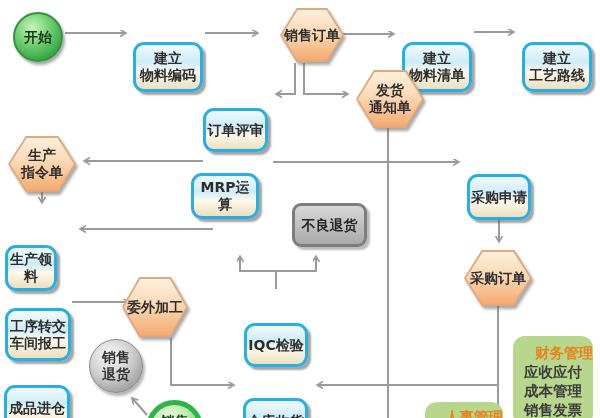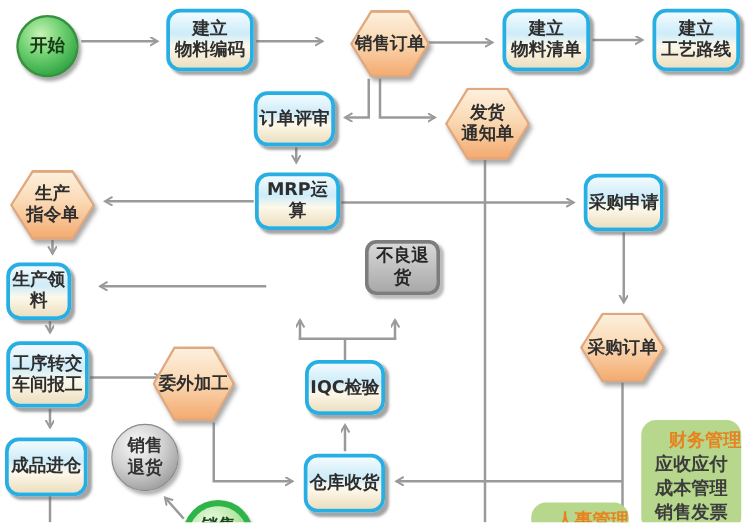--- a/index.html
+++ b/index.html
@@ -10,20 +10,21 @@
   #wires{position:absolute;left:0;top:0;z-index:1;}
   .node{
     position:absolute;z-index:2;display:flex;align-items:center;justify-content:center;
     text-align:center;font-weight:bold;color:#2e2e2e;white-space:pre-line;
     box-sizing:border-box;font-size:14px;line-height:1.18;
   }
   .blue{
     border:3px solid #27aee2;border-radius:11px;
     background:linear-gradient(180deg,#f3fbfe 0%,#cdecf9 38%,#fdf8ea 62%,#ecdfc0 100%);
     box-shadow:3px 3px 2px rgba(90,90,90,.55);
+    margin-top:35px;
   }
   .grayrect{
     border:3px solid #7d7d7d;border-radius:9px;color:#262626;
     background:linear-gradient(180deg,#d8d8d8 0%,#a9a9a9 100%);
     box-shadow:3px 3px 2px rgba(120,120,120,.5);
   }
   .hex{filter:drop-shadow(2.5px 3px 1.5px rgba(110,110,110,.6));}
   .hex i{position:absolute;display:block;
     clip-path:polygon(26% 0%,74% 0%,100% 50%,74% 100%,26% 100%,0% 50%);}
   .hex .hex-outer{inset:0;background:#dfa87e;}
@@ -117,28 +118,28 @@
 通知单</span>
   </div>
 
   <div class="node hex" style="left:8px;top:136px;width:68px;height:56px">
     <i class="hex-outer"></i>
     <i class="hex-inner"></i>
     <span class="lbl">生产
 指令单</span>
   </div>
 
-  <div class="node blue" style="left:204px;top:138px;width:68px;height:46px">MRP运算</div>
+  <div class="node blue" style="left:191px;top:138px;width:68px;height:46px">MRP运算</div>
 
   <div class="node blue" style="left:467px;top:139px;width:64px;height:46px">采购申请</div>
 
   <div class="node blue" style="left:5px;top:210px;width:52px;height:46px">生产领料</div>
 
 
-  <div class="node grayrect" style="left:292px;top:192px;width:60px;height:44px">不良退货</div>
+  <div class="node grayrect" style="left:292px;top:203px;width:75px;height:44px">不良退货</div>
 
   <div class="node blue" style="left:5px;top:273px;width:66px;height:53px">工序转交
 车间报工</div>
 
   <div class="node hex" style="left:464px;top:250px;width:68px;height:56px">
     <i class="hex-outer"></i>
     <i class="hex-inner"></i>
     <span class="lbl">采购订单</span>
   </div>
 

